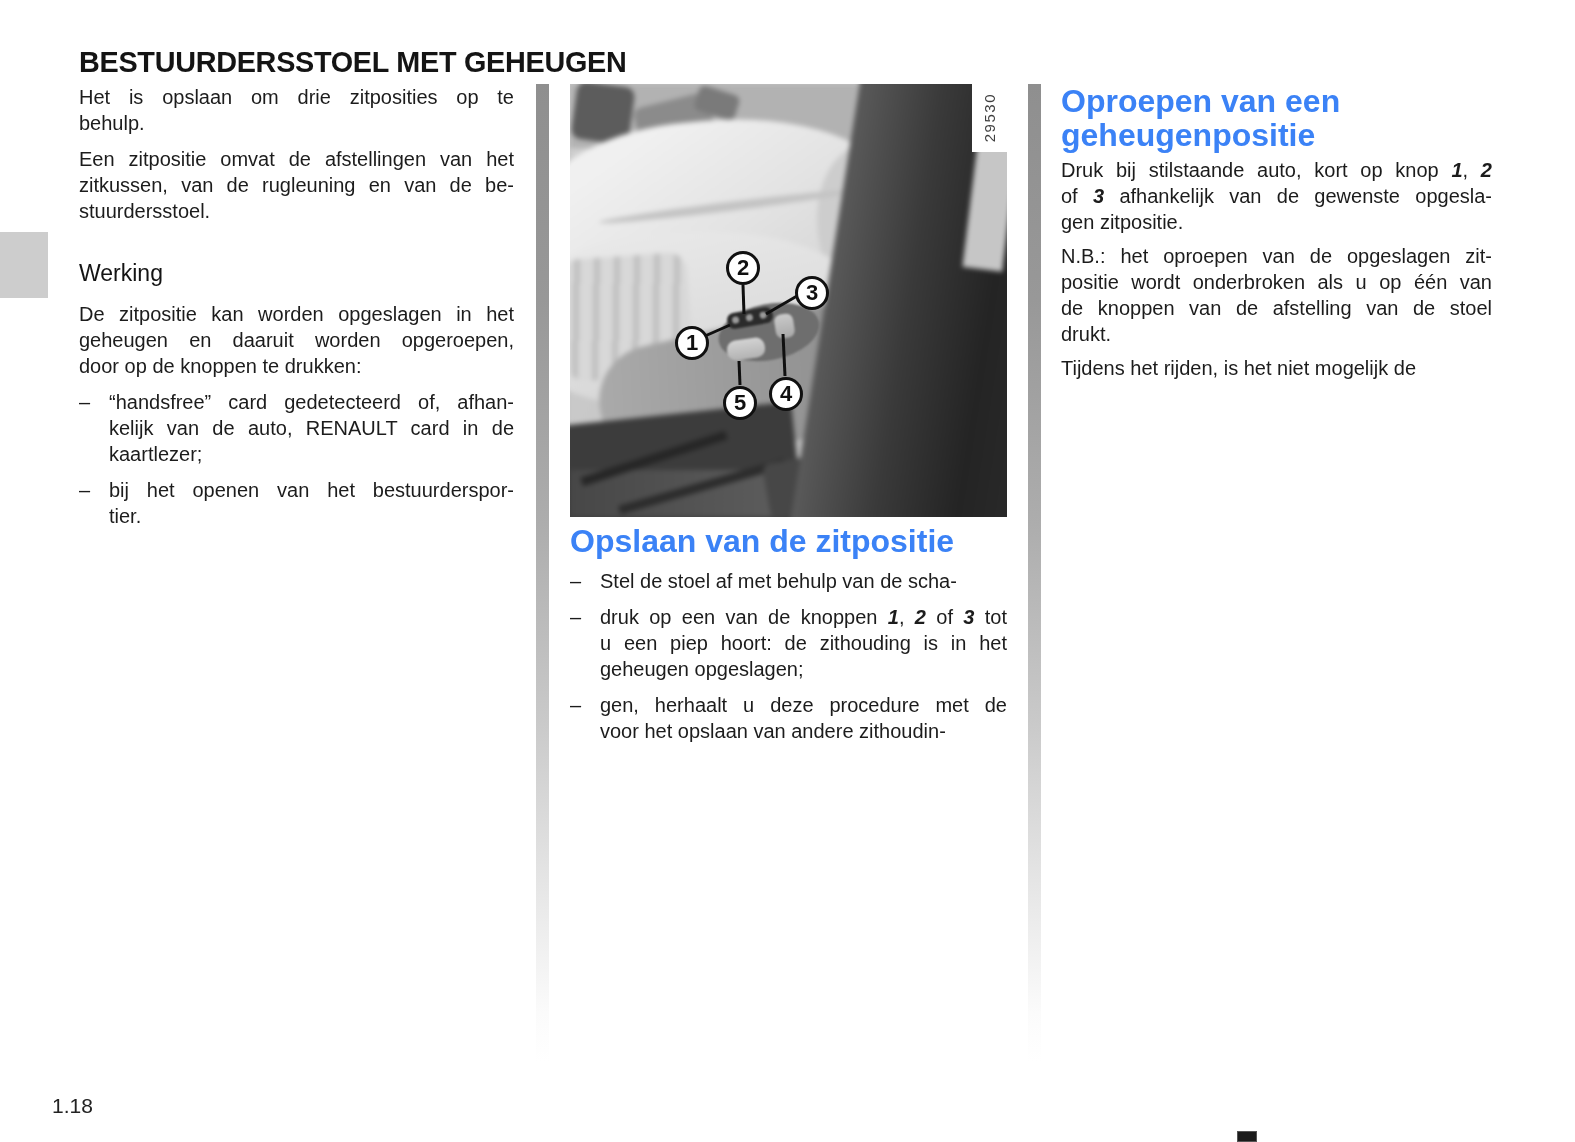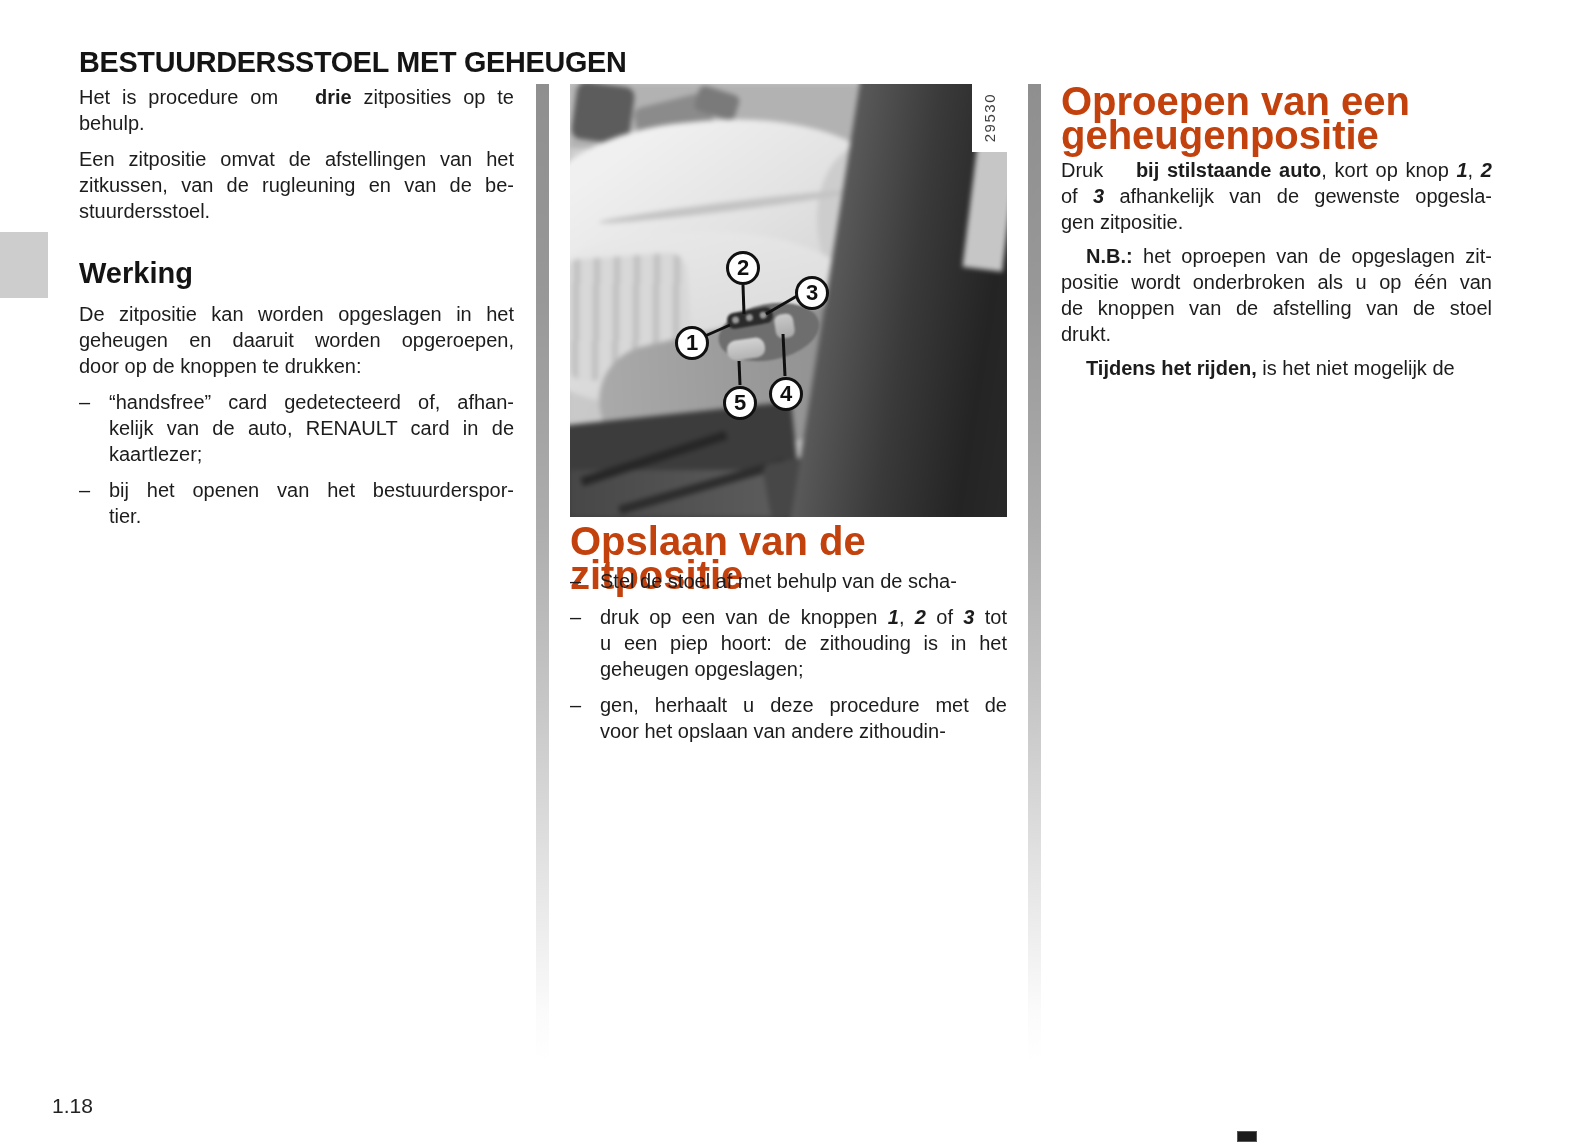--- a/index.html
+++ b/index.html
@@ -14,24 +14,24 @@
     transform:scaleX(.96);transform-origin:left top;
   }
   .col{position:absolute;font-size:20px;line-height:26px;}
   #col-left{left:79px;top:84px;width:435px;}
   #col-right{left:1061px;top:84px;width:431px;}
   .blk{margin:0 0 10px 0;}
   #col-right .blk{margin:0 0 8px 0;}
   .ln{text-align:justify;text-align-last:justify;}
   .ln:last-child{text-align-last:auto;}
   .hd .ln{text-align:left;text-align-last:auto;}
-  .b{font-weight:700;margin-left:25px;}
+  .b{font-weight:400;}
   .bi{font-weight:700;font-style:italic;}
-  .h3{font-size:29px;line-height:28px;font-weight:700;margin:35px 0 14px 0;color:#141414;}
-  .h2{font-size:40px;line-height:34px;font-weight:700;color:#c2410c;}
+  .h3{font-size:23px;line-height:28px;font-weight:400;margin:35px 0 14px 0;color:#141414;}
+  .h2{font-size:32px;line-height:34px;font-weight:700;color:#3b82f6;}
   #mid-heading{position:absolute;left:570px;top:524px;width:437px;}
   #right-heading{margin:0 0 5px 0;}
   .bullet{position:relative;padding-left:30px;}
   .bullet .dash{position:absolute;left:0;top:0;}
   #mid-list{position:absolute;left:570px;top:568px;width:437px;font-size:20px;line-height:26px;}
   
   .vbar{position:absolute;top:84px;width:13px;height:978px;
     background:linear-gradient(to bottom,#8f8f8f 0%,#989898 22%,#adadad 45%,#c9c9c9 65%,#e6e6e6 82%,#fbfbfb 95%,#fff 100%);}
   #vbar-left{left:536px;}
   #vbar-right{left:1028px;}
@@ -76,21 +76,21 @@
   .photo-label{position:absolute;right:0;top:0;width:35px;height:68px;background:#fff;display:flex;align-items:center;justify-content:center;}
   .photo-label span{writing-mode:vertical-rl;transform:rotate(180deg);font-size:15px;letter-spacing:1.5px;color:#3f3f3f;}
 </style>
 </head>
 <body>
 
 <h1 id="page-title">BESTUURDERSSTOEL MET GEHEUGEN</h1>
 
 <div class="col" id="col-left">
   <div class="blk">
-      <div class="ln"><span>Het is procedure om </span><span class="b">drie</span><span> zitposities op te</span></div>
+      <div class="ln"><span>Het is opslaan om </span><span class="b">drie</span><span> zitposities op te</span></div>
       <div class="ln"><span>behulp.</span></div>
     </div>
   <div class="blk">
       <div class="ln"><span>Een zitpositie omvat de afstellingen van het</span></div>
       <div class="ln"><span>zitkussen, van de rugleuning en van de be-</span></div>
       <div class="ln"><span>stuurdersstoel.</span></div>
     </div>
   <div class="h3">Werking</div>
   <div class="blk">
       <div class="ln"><span>De zitpositie kan worden opgeslagen in het</span></div>

